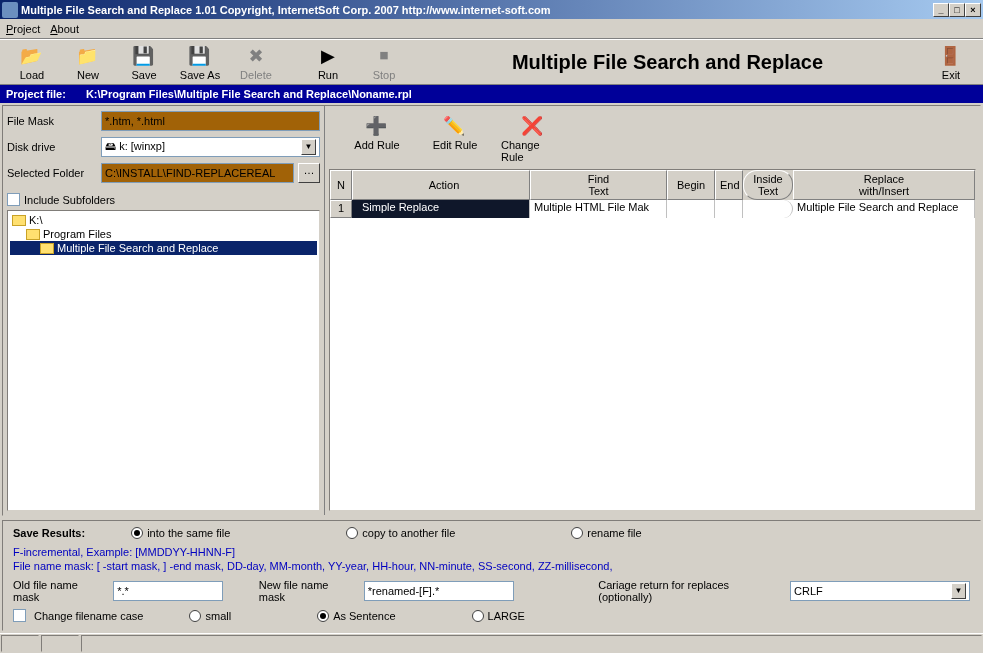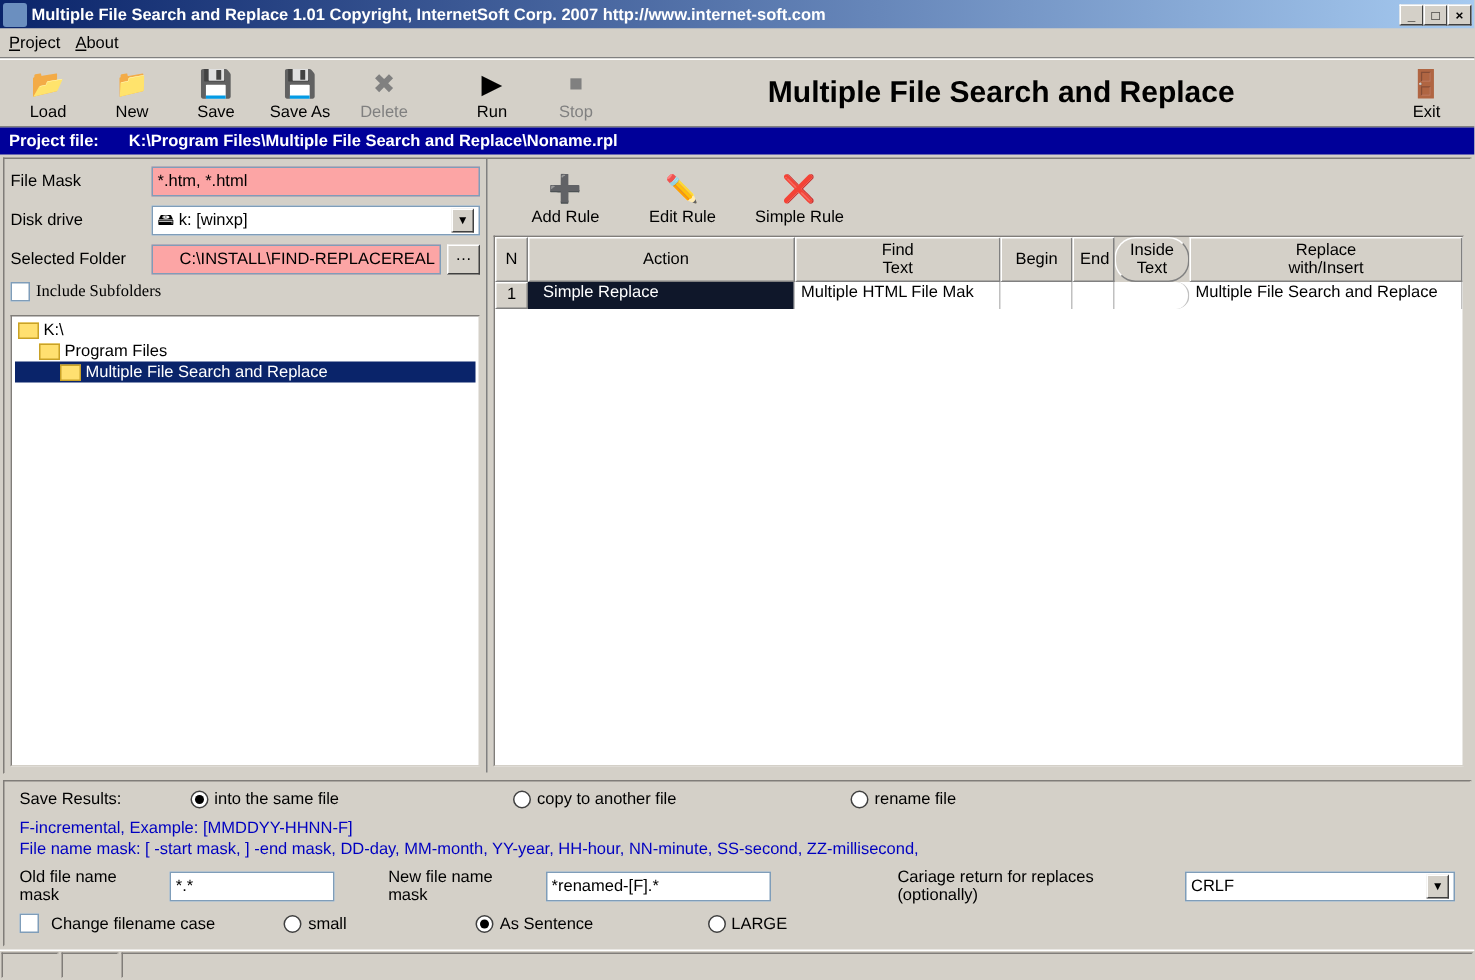--- a/index.html
+++ b/index.html
@@ -83,39 +83,39 @@
 .left-panel {
   width: 322px;
   border-right: 1px solid #808080;
   display:flex; flex-direction:column;
   padding: 4px;
   gap:4px;
 }
 .field-row { display:flex; align-items:center; gap:4px; height:22px; }
 .field-label { width: 90px; }
 .text-input {
-  flex:1; height:20px; border:1px solid #7f9db9; background:#fca5a5;
+  flex:1; height:20px; border:1px solid #7f9db9; background:#a16207;
   padding:0 3px; font-family:inherit; font-size:11px;
 }
 .combo {
   flex:1; height:20px; border:1px solid #7f9db9; background:#fff;
   display:flex; align-items:center; padding:0 3px; justify-content:space-between;
   font-size:11px;
 }
 .combo .arrow {
   width:15px; height:16px; background:#d4d0c8;
   border:1px solid #fff; border-right-color:#404040; border-bottom-color:#404040;
   text-align:center; font-size:8px; line-height:14px;
 }
 .browse-btn {
   width:22px; height:20px; background:#d4d0c8;
   border:1px solid #fff; border-right-color:#404040; border-bottom-color:#404040;
   text-align:center; cursor:default;
 }
-.chk-row { display:flex; align-items:flex-start; gap:4px; height:18px;font-family:Liberation Serif, serif; }
+.chk-row { display:flex; align-items:flex-end; gap:4px; height:18px; }
 .chkbox { width:13px; height:13px; border:1px solid #7f9db9; background:#fff; }
 .tree {
   flex:1; background:#fff; border:1px inset #d4d0c8; overflow:auto;
   padding:2px;
 }
 .tree-item { display:flex; align-items:center; gap:3px; padding:1px 2px; white-space:nowrap; }
 .tree-item.indent1 { padding-left: 16px; }
 .tree-item.indent2 { padding-left: 30px; }
 .tree-item.selected { background:#0a246a; color:#fff; }
 .folder-icon { width:14px; height:11px; background:#ffe9a3; border:1px solid #c9a227; }
@@ -145,21 +145,21 @@
 .col-find { width:137px; }
 .col-begin { width:48px; }
 .col-end { width:28px; }
 .col-inside { width:50px;border-radius:14px; }
 .col-replace { flex:1; }
 .bottom-panel {
   border:1px inset #d4d0c8; margin:2px; padding:6px 10px 8px 10px;
   display:flex; flex-direction:column; gap:6px;
 }
 .b-row { display:flex; align-items:center; gap:8px; }
-.bold { font-weight:normal; }
+.bold { font-weight:bold; }
 .radio-group { display:flex; align-items:center; gap:4px; margin-right:40px; }
 .radio { width:12px; height:12px; border:1px solid #404040; border-radius:50%; background:#fff; display:flex; align-items:center; justify-content:center; }
 .radio.checked::after { content:""; width:6px; height:6px; background:#000; border-radius:50%; }
 .hint { color:#0000c0; font-size:11px; line-height:14px; }
 .sm-input { height:20px; border:1px solid #7f9db9; background:#fff; padding:0 3px; font-family:inherit; font-size:11px; }
 .statusbar { height:20px; border-top:1px solid #fff; display:flex; }
 .status-cell { border:1px inset #d4d0c8; margin:1px; }
 .status-cell.s1{width:38px;} .status-cell.s2{width:38px;} .status-cell.s3{flex:1;}
 </style>
 </head>
@@ -231,21 +231,21 @@
     </div>
     <div class="field-row">
       <span class="field-label">Disk drive</span>
       <div class="combo">
         <span>🖴 <span>k: [winxp]</span></span>
         <span class="arrow">▼</span>
       </div>
     </div>
     <div class="field-row">
       <span class="field-label">Selected Folder</span>
-      <input class="text-input" style="flex: 1 1 0%; text-align: right;" value="C:\INSTALL\FIND-REPLACEREAL">
+      <input class="text-input" style="flex: 1 1 0%;" value="C:\INSTALL\FIND-REPLACEREAL">
       <div class="browse-btn">…</div>
     </div>
     <div class="chk-row">
       <div class="chkbox"></div>
       <span>Include Subfolders</span>
     </div>
     <div class="tree">
       <div class="tree-item">
         <span class="folder-icon open"></span>
         <span>K:\</span>
@@ -266,21 +266,21 @@
       <div class="rule-btn">
         <div class="rule-icon">➕</div>
         <span>Add Rule</span>
       </div>
       <div class="rule-btn">
         <div class="rule-icon">✏️</div>
         <span>Edit Rule</span>
       </div>
       <div class="rule-btn">
         <div class="rule-icon">❌</div>
-        <span>Simple Rule</span>
+        <span>Change Rule</span>
       </div>
     </div>
     <div class="rules-table">
       <div class="thead">
         <div class="th col-n">N</div>
         <div class="th col-action">Action</div>
         <div class="th col-find">
           <span>Find</span>
           <span>Text</span>
         </div>

